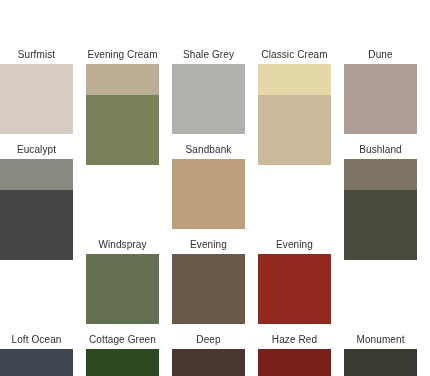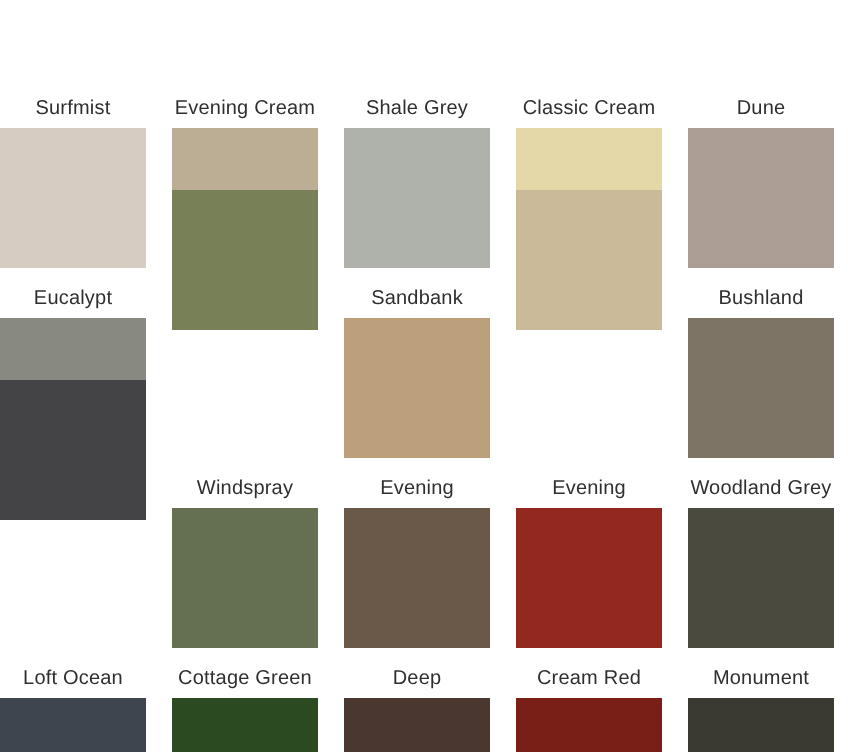--- a/index.html
+++ b/index.html
@@ -97,36 +97,35 @@
     </div>
     <div class="swatch-cell">
       <div class="swatch-label">Evening</div>
       <div class="swatch-chip" style="background-color: rgb(106, 89, 72);"></div>
     </div>
     <div class="swatch-cell">
       <div class="swatch-label">Evening</div>
       <div class="swatch-chip" style="background-color: rgb(147, 40, 30);"></div>
     </div>
     <div class="swatch-cell">
-      <div class="swatch-label">Woodland Grey</div>
       <div class="swatch-chip" style="background-color: rgb(75, 74, 63);"></div>
     </div>
     <div class="swatch-cell">
       <div class="swatch-label">Loft Ocean</div>
       <div class="swatch-chip" style="background-color: rgb(62, 69, 78);"></div>
     </div>
     <div class="swatch-cell">
       <div class="swatch-label">Cottage Green</div>
       <div class="swatch-chip" style="background-color: rgb(44, 74, 34);"></div>
     </div>
     <div class="swatch-cell">
       <div class="swatch-label">Deep</div>
       <div class="swatch-chip" style="background-color: rgb(74, 56, 48);"></div>
     </div>
     <div class="swatch-cell">
-      <div class="swatch-label">Cream Red</div>
+      <div class="swatch-label">Haze Red</div>
       <div class="swatch-chip" style="background-color: rgb(122, 30, 24);"></div>
     </div>
     <div class="swatch-cell">
       <div class="swatch-label">Monument</div>
       <div class="swatch-chip" style="background-color: rgb(58, 58, 48);"></div>
     </div>
   </div>
 
 </body></html>

